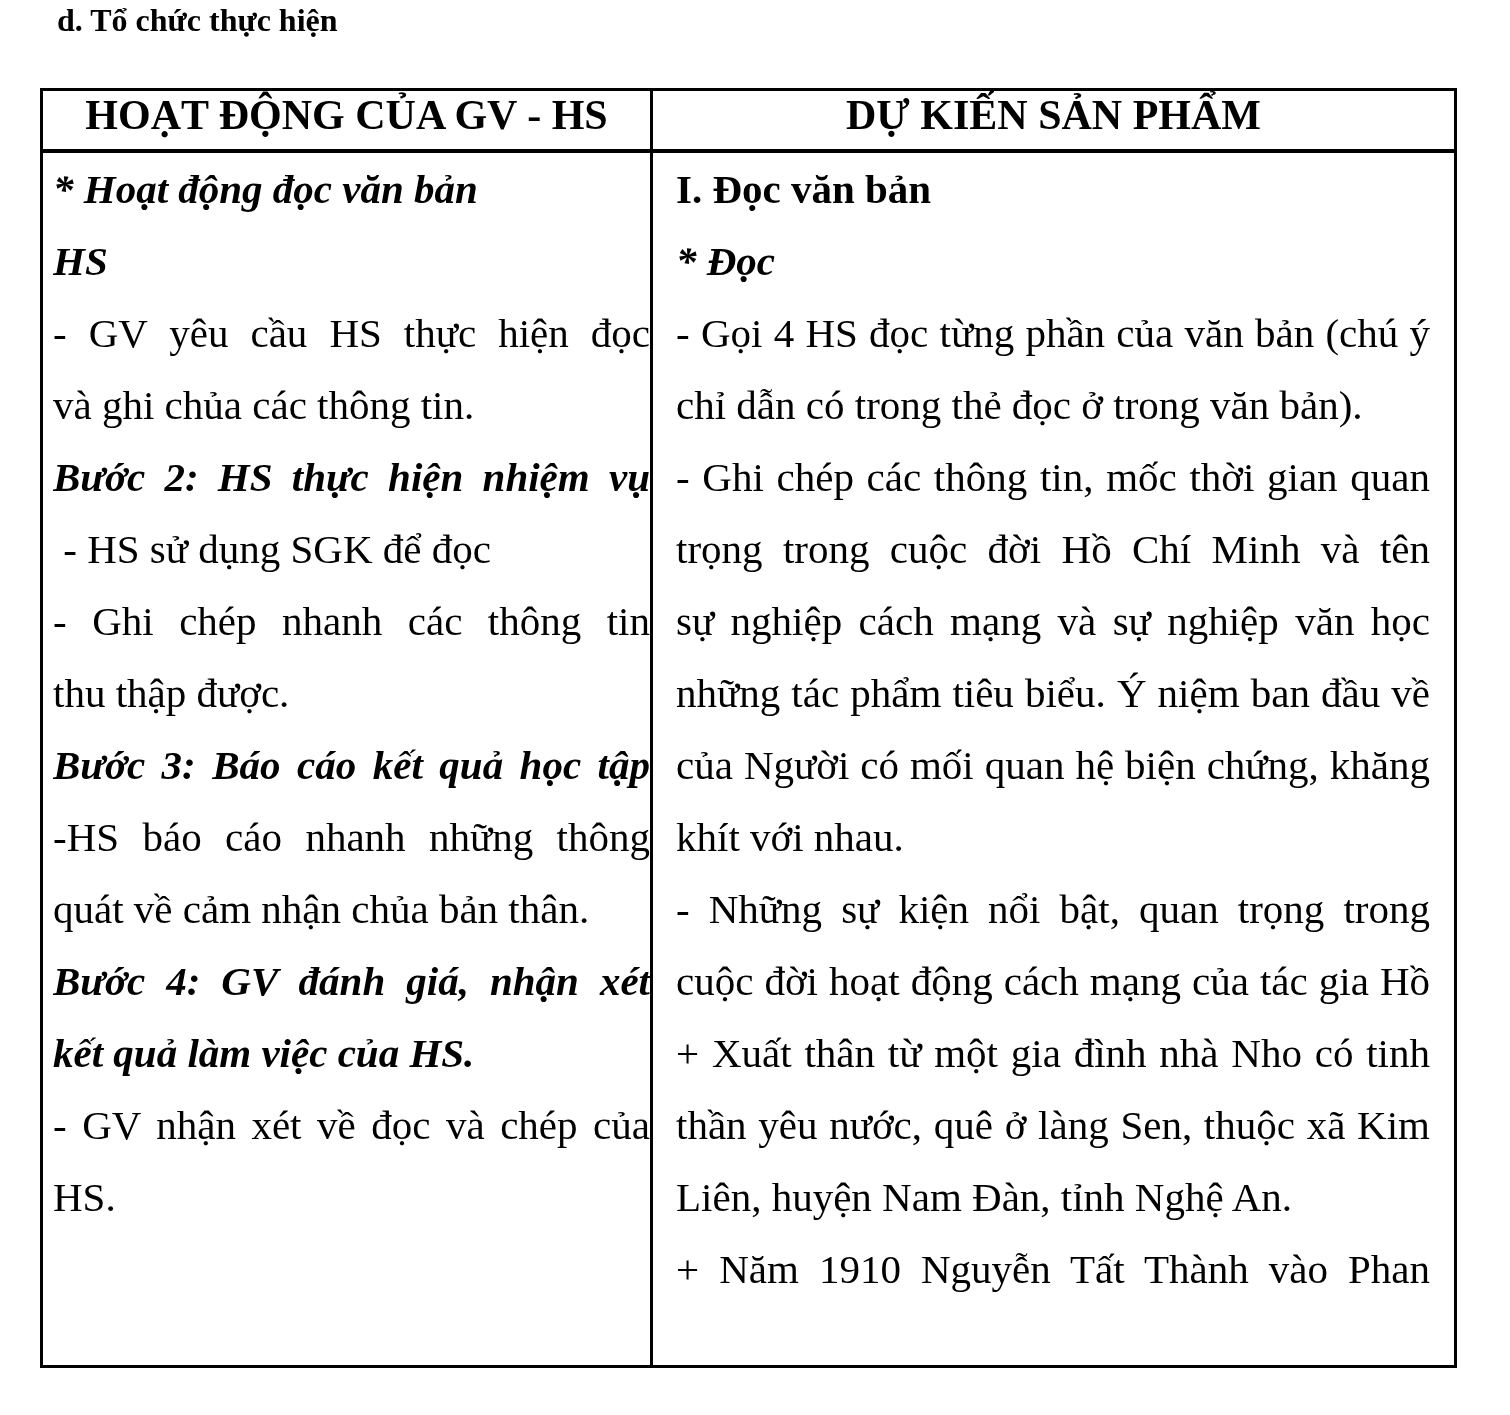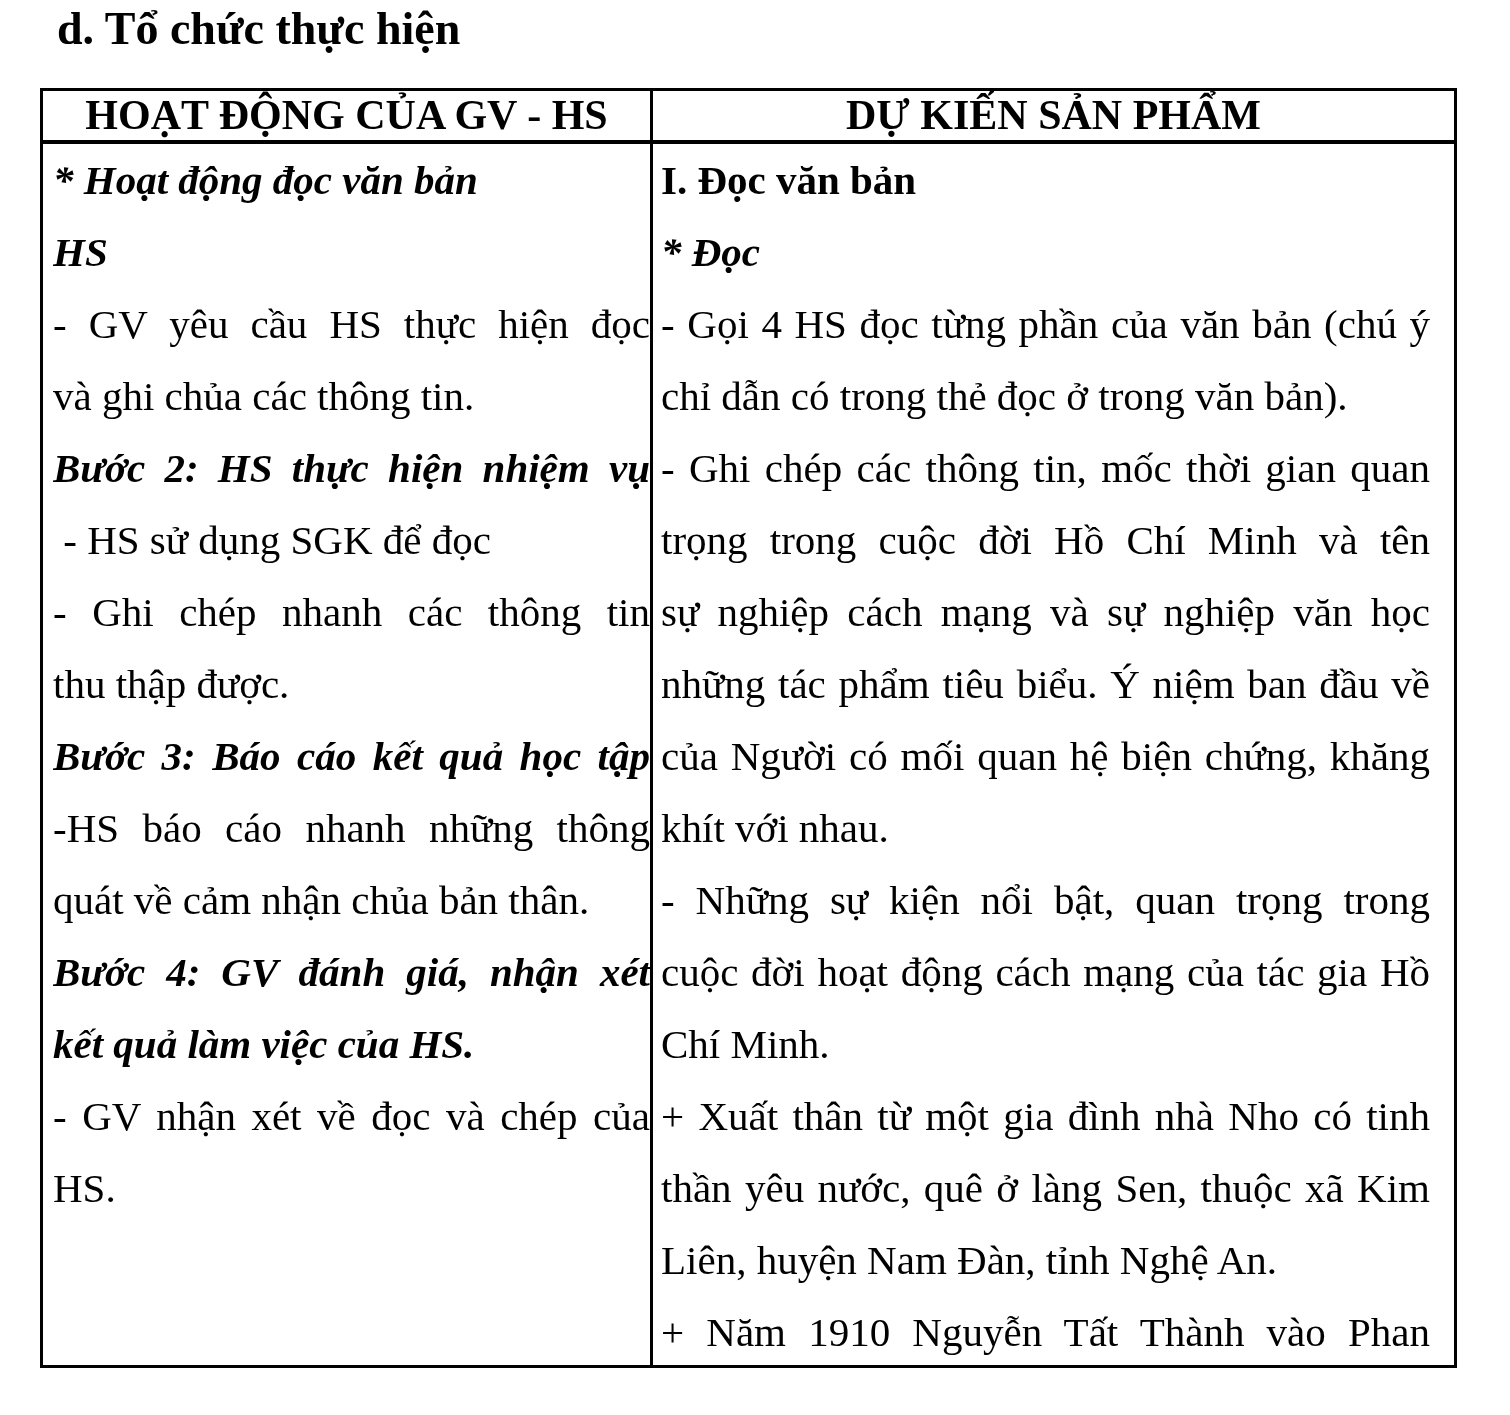--- a/index.html
+++ b/index.html
@@ -7,36 +7,36 @@
     width: 1510px; height: 1415px;
     background: #ffffff;
     color: #000000;
     font-family: "Liberation Serif", serif;
     position: relative;
     overflow: hidden;
   }
   .heading {
     position: absolute;
     left: 57px; top: 2px;
-    font-size: 46px;
+    font-size: 32px;
     font-weight: bold;
     white-space: nowrap;
   }
   .doc-table {
     position: absolute;
     left: 40px; top: 88px;
     width: 1417px; height: 1280px;
     box-sizing: border-box;
     border: 3px solid #000000;
     display: flex;
     flex-direction: column;
   }
   .row { display: flex; box-sizing: border-box; }
   .row-header {
-    height: 53px;
+    height: 62px;
     border-bottom: 4px solid #000000;
     flex: 0 0 auto;
   }
   .row-body { flex: 1 1 auto; min-height: 0; }
   .cell {
     box-sizing: border-box;
     overflow: hidden;
   }
   .cell-left {
     width: 610px;
@@ -45,21 +45,21 @@
   }
   .cell-right { flex: 1 1 auto; }
   .header-cell {
     font-weight: bold;
     font-size: 42px;
     line-height: 48px;
     text-align: center;
     white-space: nowrap;
   }
   .body-cell.cell-left  { padding: 0 0 0 10px; }
-  .body-cell.cell-right { padding: 0 24px 0 8px; }
+  .body-cell.cell-right { padding: 0 24px 0 8px; margin-left: 15px; }
   .line {
     font-size: 41px;
     line-height: 72px;
     height: 72px;
     text-align: left;
     overflow: hidden;
   }
   .line.j {
     text-align: justify;
     text-align-last: justify;
@@ -101,20 +101,19 @@
         <div class="line normal j">- Gọi 4 HS đọc từng phần của văn bản (chú ý</div>
         <div class="line normal">chỉ dẫn có trong thẻ đọc ở trong văn bản).</div>
         <div class="line normal j">- Ghi chép các thông tin, mốc thời gian quan</div>
         <div class="line normal j">trọng trong cuộc đời Hồ Chí Minh và tên</div>
         <div class="line normal j">sự nghiệp cách mạng và sự  nghiệp văn học</div>
         <div class="line normal j">những tác phẩm tiêu biểu. Ý niệm ban đầu về</div>
         <div class="line normal j">của Người có mối quan hệ biện chứng, khăng</div>
         <div class="line normal">khít với nhau.</div>
         <div class="line normal j">- Những sự kiện nổi bật, quan trọng trong</div>
         <div class="line normal j">cuộc đời hoạt động cách mạng của tác gia Hồ</div>
-        <div class="line normal">Chí Minh.</div>
         <div class="line normal j">+  Xuất thân từ một gia đình nhà Nho có tinh</div>
         <div class="line normal j">thần yêu nước, quê ở làng Sen, thuộc xã Kim</div>
         <div class="line normal">Liên, huyện Nam Đàn, tỉnh Nghệ An.</div>
         <div class="line normal j">+ Năm 1910 Nguyễn Tất Thành vào Phan</div>
       </div>
   </div>
 </div>
 
 </body></html>

